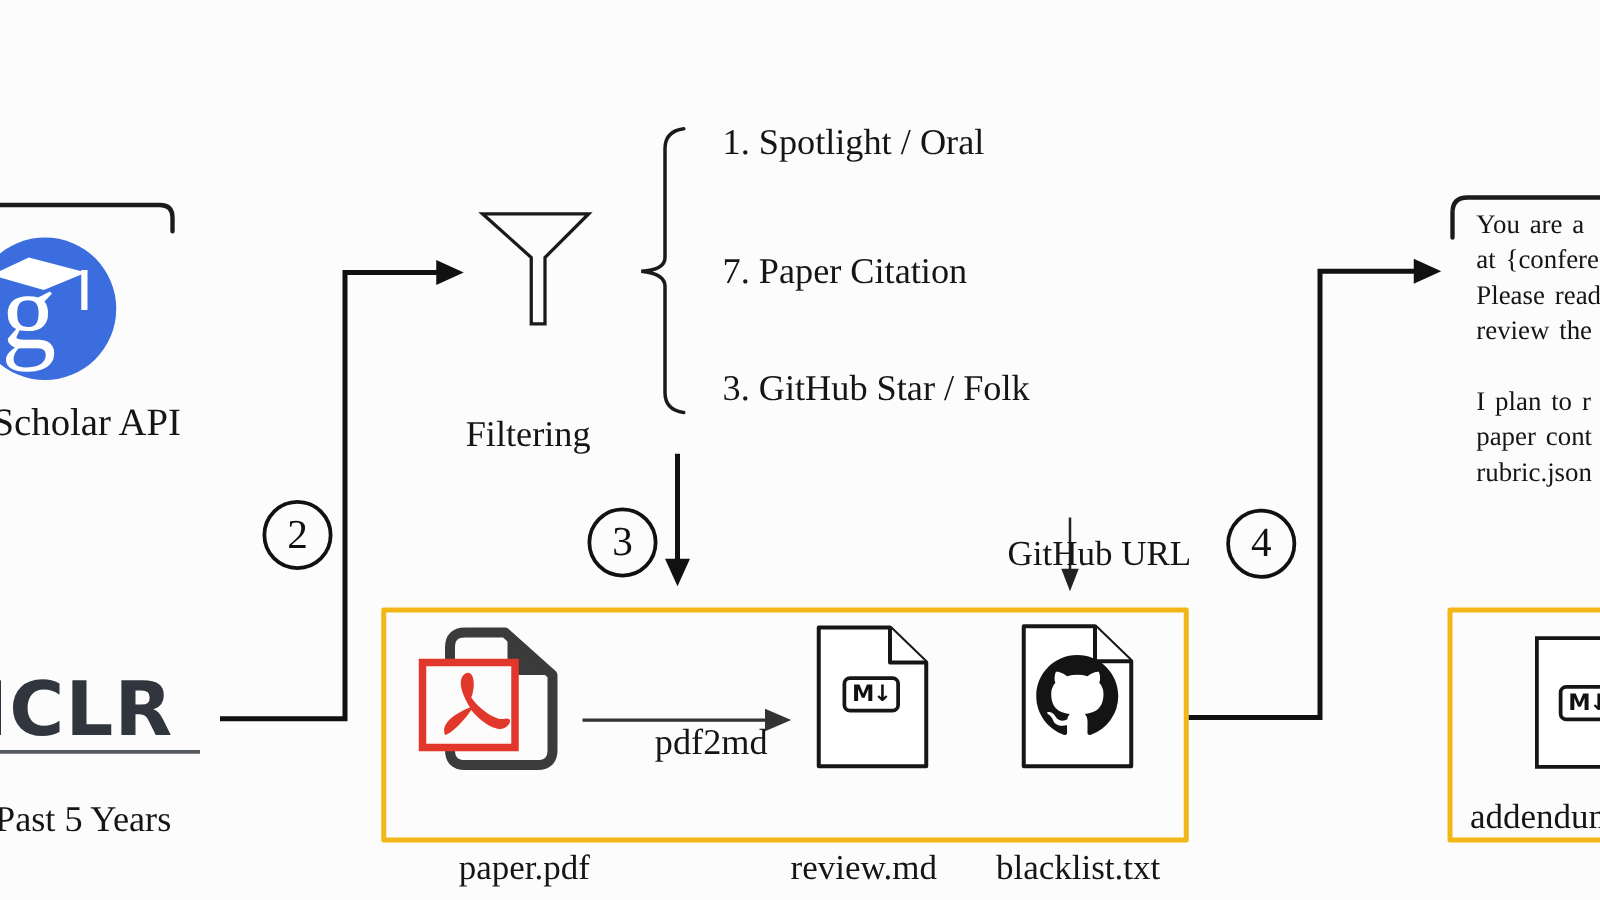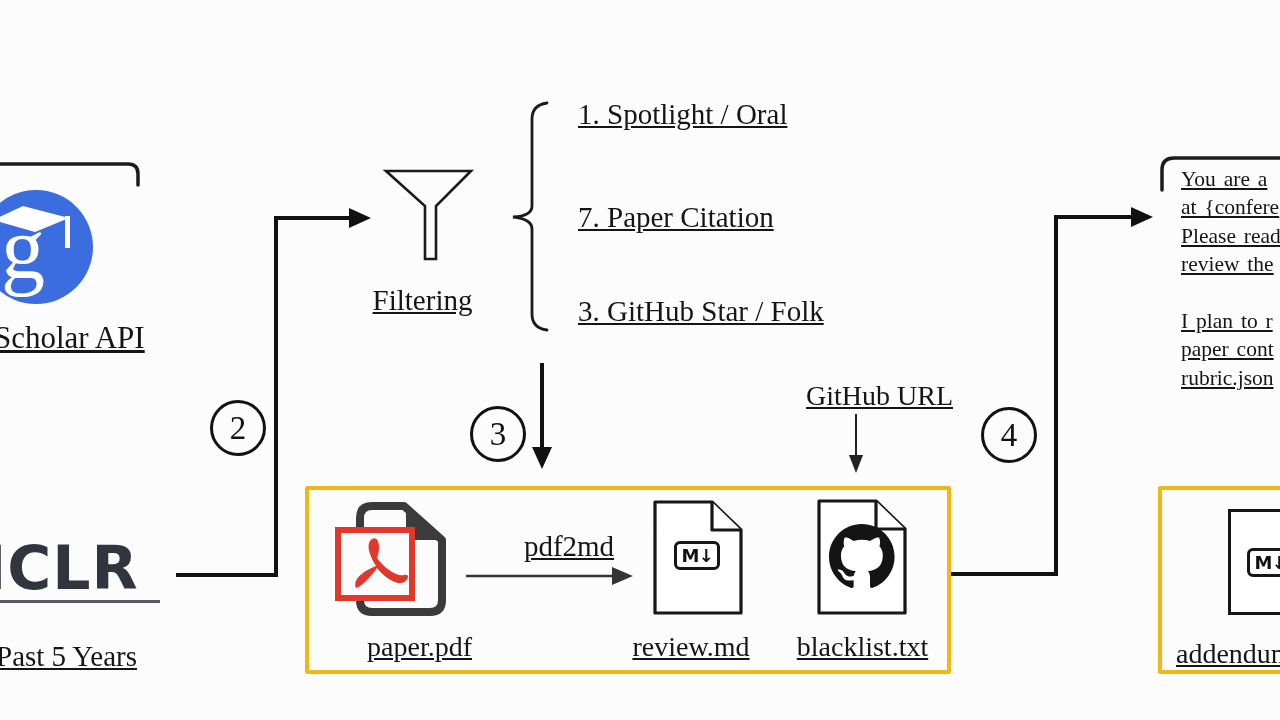--- a/index.html
+++ b/index.html
@@ -3,22 +3,22 @@
 <meta charset="utf-8">
 <style>
   html,body{margin:0;padding:0;}
   body{
     width:1280px;height:720px;overflow:hidden;position:relative;
     background:#FCFCFC;
     font-family:"Liberation Serif", serif;
     color:#111;
   }
   .abs{position:absolute;}
-  .serif-label{font-family:"Liberation Serif", serif;color:#151515;white-space:nowrap;text-decoration:underline;}
-  .center{text-align:center;}
+  .serif-label{font-family:"Liberation Serif", serif;color:#151515;white-space:nowrap;}
+  .center{text-align:center;margin-top:48px;}
 
   
   .orange-box{
     position:absolute;border:4px solid #F2B616;background:transparent;
     box-sizing:border-box;border-radius:2px;
   }
 
   
   .step-circle{
     position:absolute;width:50px;height:50px;border:3px solid #111;border-radius:50%;

